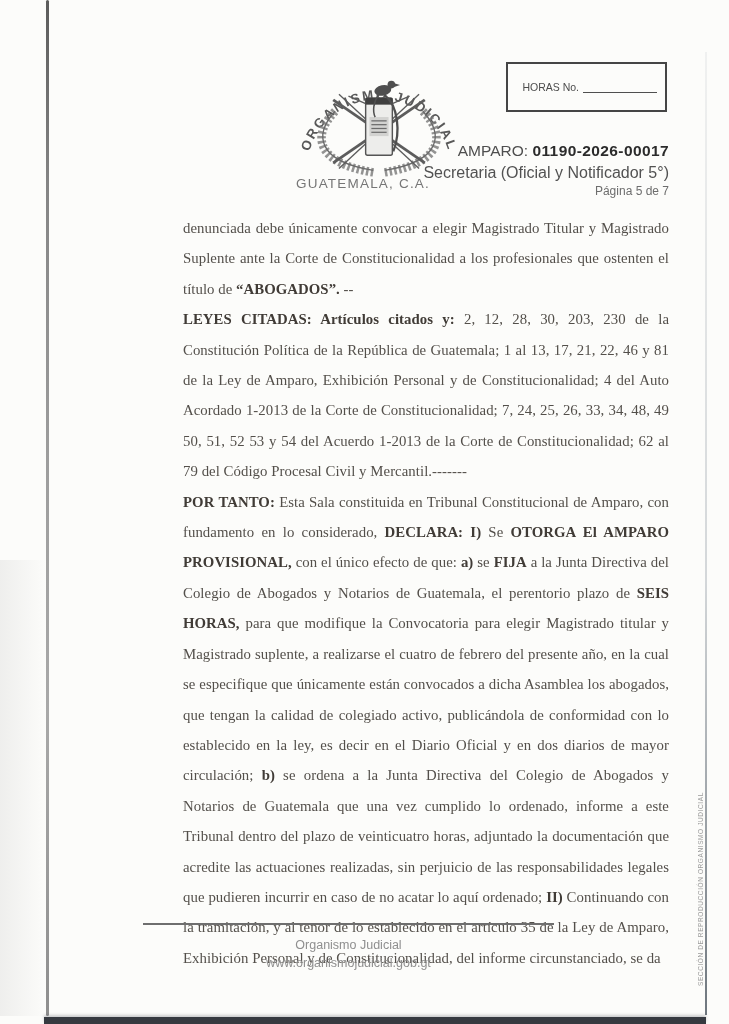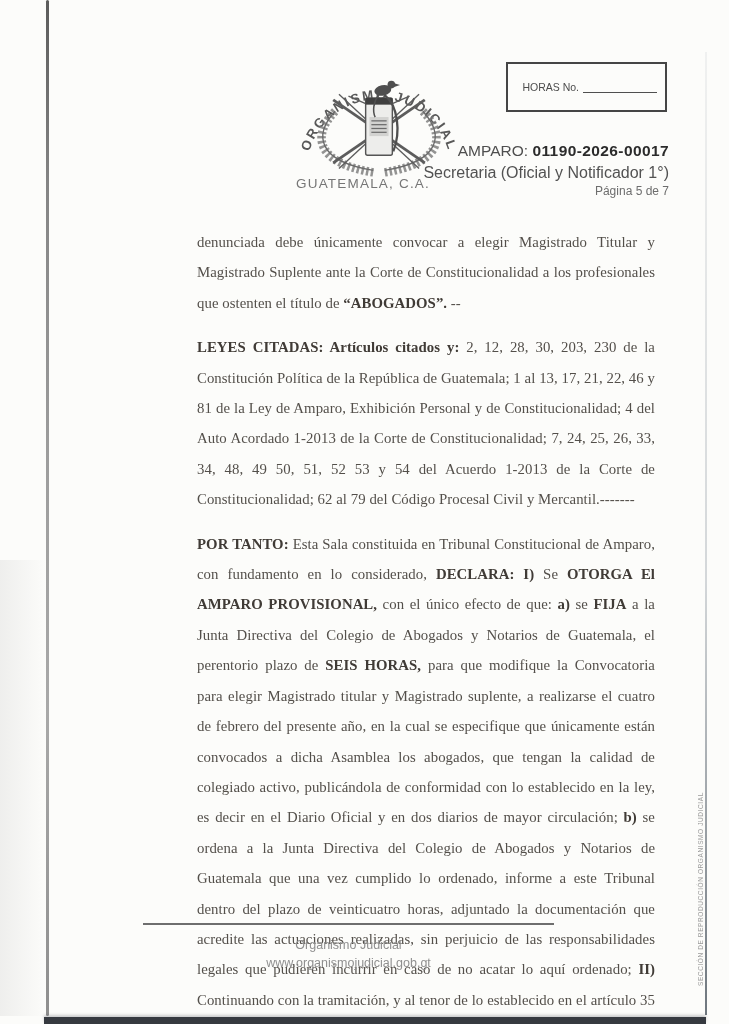--- a/index.html
+++ b/index.html
@@ -52,21 +52,21 @@
   .case-line1 .num{font-weight:bold;color:#2b2b2b;letter-spacing:.4px;}
   .case-line2{font-size:16px;line-height:21px;color:#525252;}
   .case-line3{font-size:12px;line-height:17px;color:#6d6d6d;}
   
   .doc-body{
     position:absolute;left:183px;top:213px;width:486px;
     font-family:"Liberation Serif",serif;
     font-size:14.8px;line-height:30.4px;color:#534f4a;
     text-align:justify;letter-spacing:.05px;
   }
-  .doc-body p{margin:14px;}
+  .doc-body p{margin:0;}
   .doc-body .b{font-weight:bold;color:#403b36;}
   
   .footer-rule{
     position:absolute;left:143px;top:923px;width:411px;height:0;
     border-top:2px solid #6e6e6e;
   }
   .footer-text{
     position:absolute;left:143px;top:936px;width:411px;text-align:center;
     font-size:12.5px;line-height:18px;color:#8f8f8f;
   }
@@ -133,21 +133,21 @@
     <span>HORAS No.</span>
     <span class="fill-line"></span>
   </div>
 </div>
 
 <div class="case-block">
   <div class="case-line1">
     <span>AMPARO:</span>
     <span class="num">01190-2026-00017</span>
   </div>
-  <div class="case-line2">Secretaria (Oficial y Notificador 1°)</div>
+  <div class="case-line2">Secretaria (Oficial y Notificador 5°)</div>
   <div class="case-line3">Página 5 de 7</div>
 </div>
 
 <div class="doc-body">
     <p><span>denunciada debe únicamente convocar a elegir Magistrado Titular y Magistrado Suplente ante la Corte de Constitucionalidad a los profesionales que ostenten el título de </span><span class="b">“ABOGADOS”.</span><span> --</span></p>
     <p><span class="b">LEYES CITADAS: Artículos citados y: </span><span>2, 12, 28, 30, 203, 230 de la Constitución Política de la República de Guatemala; 1 al 13, 17, 21, 22, 46 y 81 de la Ley de Amparo, Exhibición Personal y de Constitucionalidad; 4 del Auto Acordado 1-2013 de la Corte de Constitucionalidad; 7, 24, 25, 26, 33, 34, 48, 49 50, 51, 52 53 y 54 del Acuerdo 1-2013 de la Corte de Constitucionalidad; 62 al 79 del Código Procesal Civil y Mercantil.-------</span></p>
     <p><span class="b">POR TANTO: </span><span>Esta Sala constituida en Tribunal Constitucional de Amparo, con fundamento en lo considerado, </span><span class="b">DECLARA: I)</span><span> Se </span><span class="b">OTORGA El AMPARO PROVISIONAL,</span><span> con el único efecto de que: </span><span class="b">a)</span><span> se </span><span class="b">FIJA</span><span> a la Junta Directiva del Colegio de Abogados y Notarios de Guatemala, el perentorio plazo de </span><span class="b">SEIS HORAS,</span><span> para que modifique la Convocatoria para elegir Magistrado titular y Magistrado suplente, a realizarse el cuatro de febrero del presente año, en la cual se especifique que únicamente están convocados a dicha Asamblea los abogados, que tengan la calidad de colegiado activo, publicándola de conformidad con lo establecido en la ley, es decir en el Diario Oficial y en dos diarios de mayor circulación; </span><span class="b">b)</span><span> se ordena a la Junta Directiva del Colegio de Abogados y Notarios de Guatemala que una vez cumplido lo ordenado, informe a este Tribunal dentro del plazo de veinticuatro horas, adjuntado la documentación que acredite las actuaciones realizadas, sin perjuicio de las responsabilidades legales que pudieren incurrir en caso de no acatar lo aquí ordenado; </span><span class="b">II)</span><span> Continuando con la tramitación, y al tenor de lo establecido en el artículo 35 de la Ley de Amparo, Exhibición Personal y de Constitucionalidad, del informe circunstanciado, se da</span></p>
   </div>
 
 <div class="footer-rule"></div>

